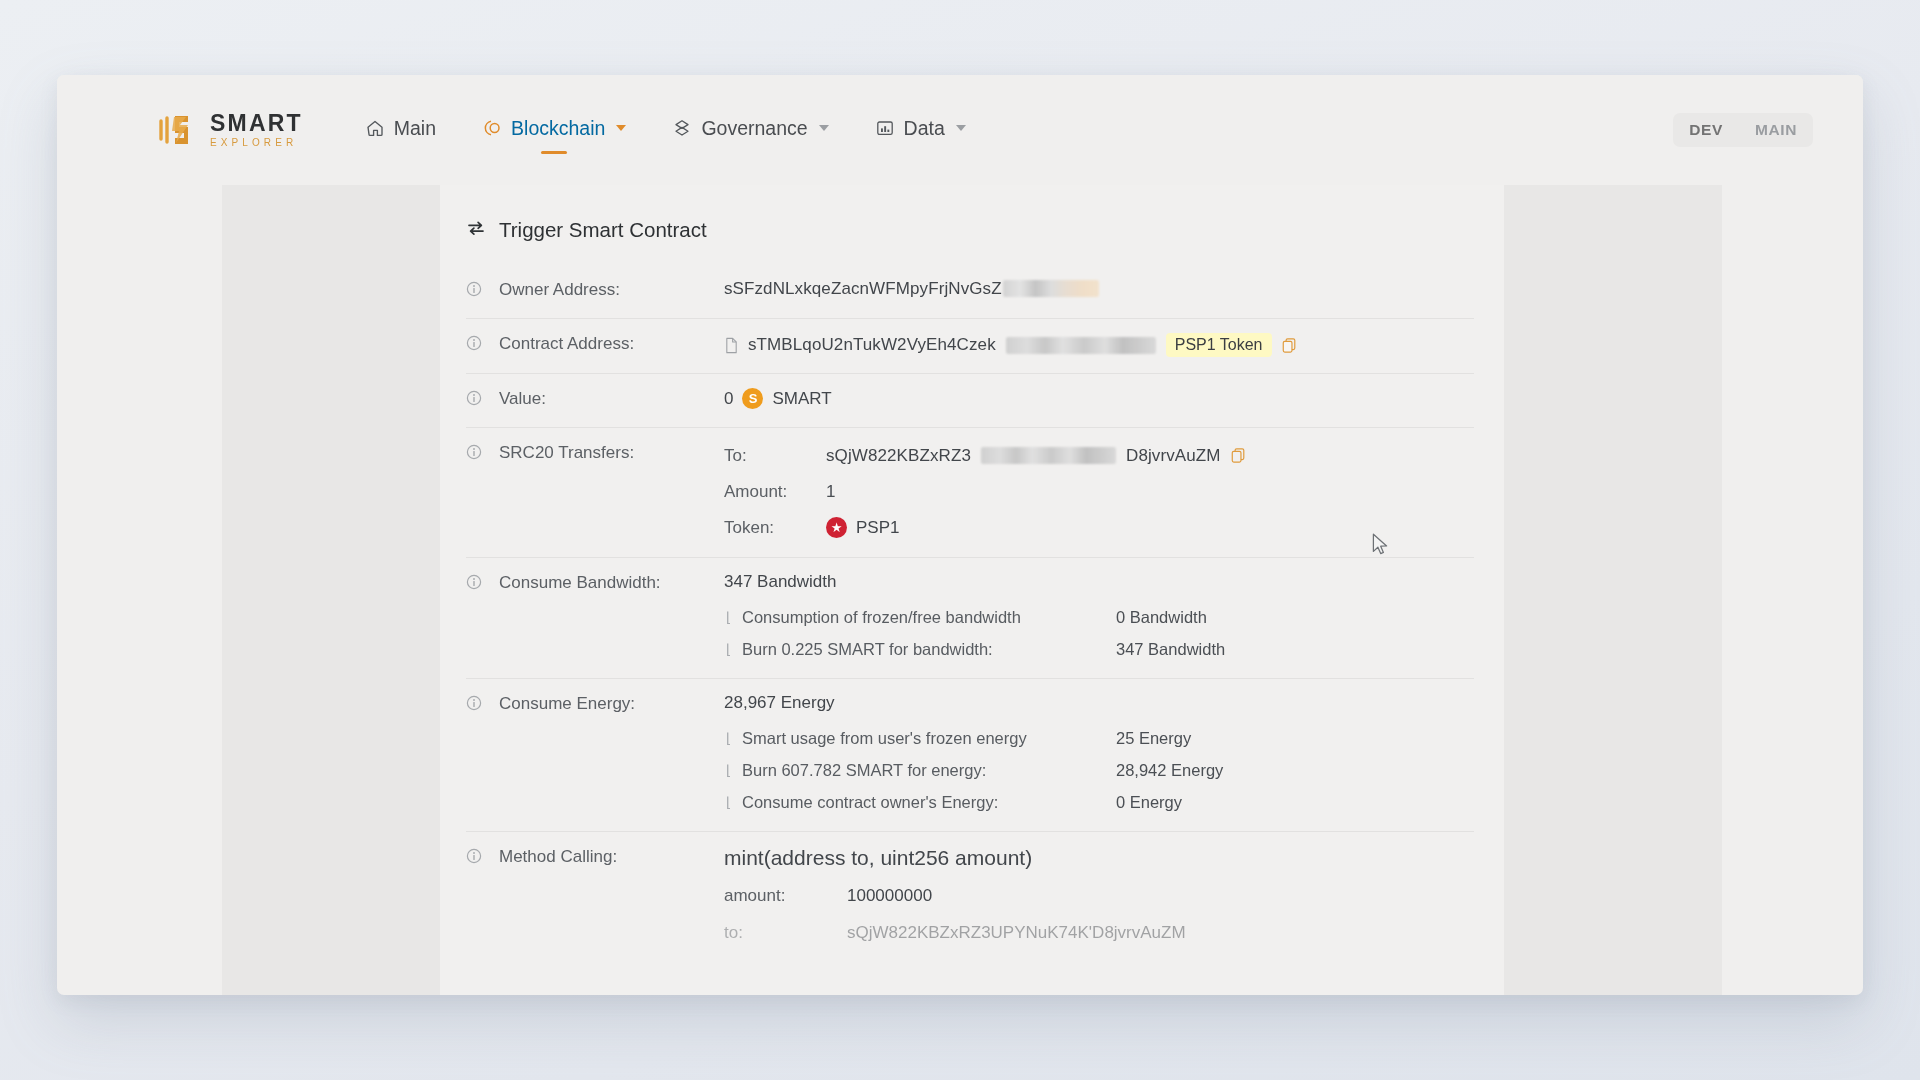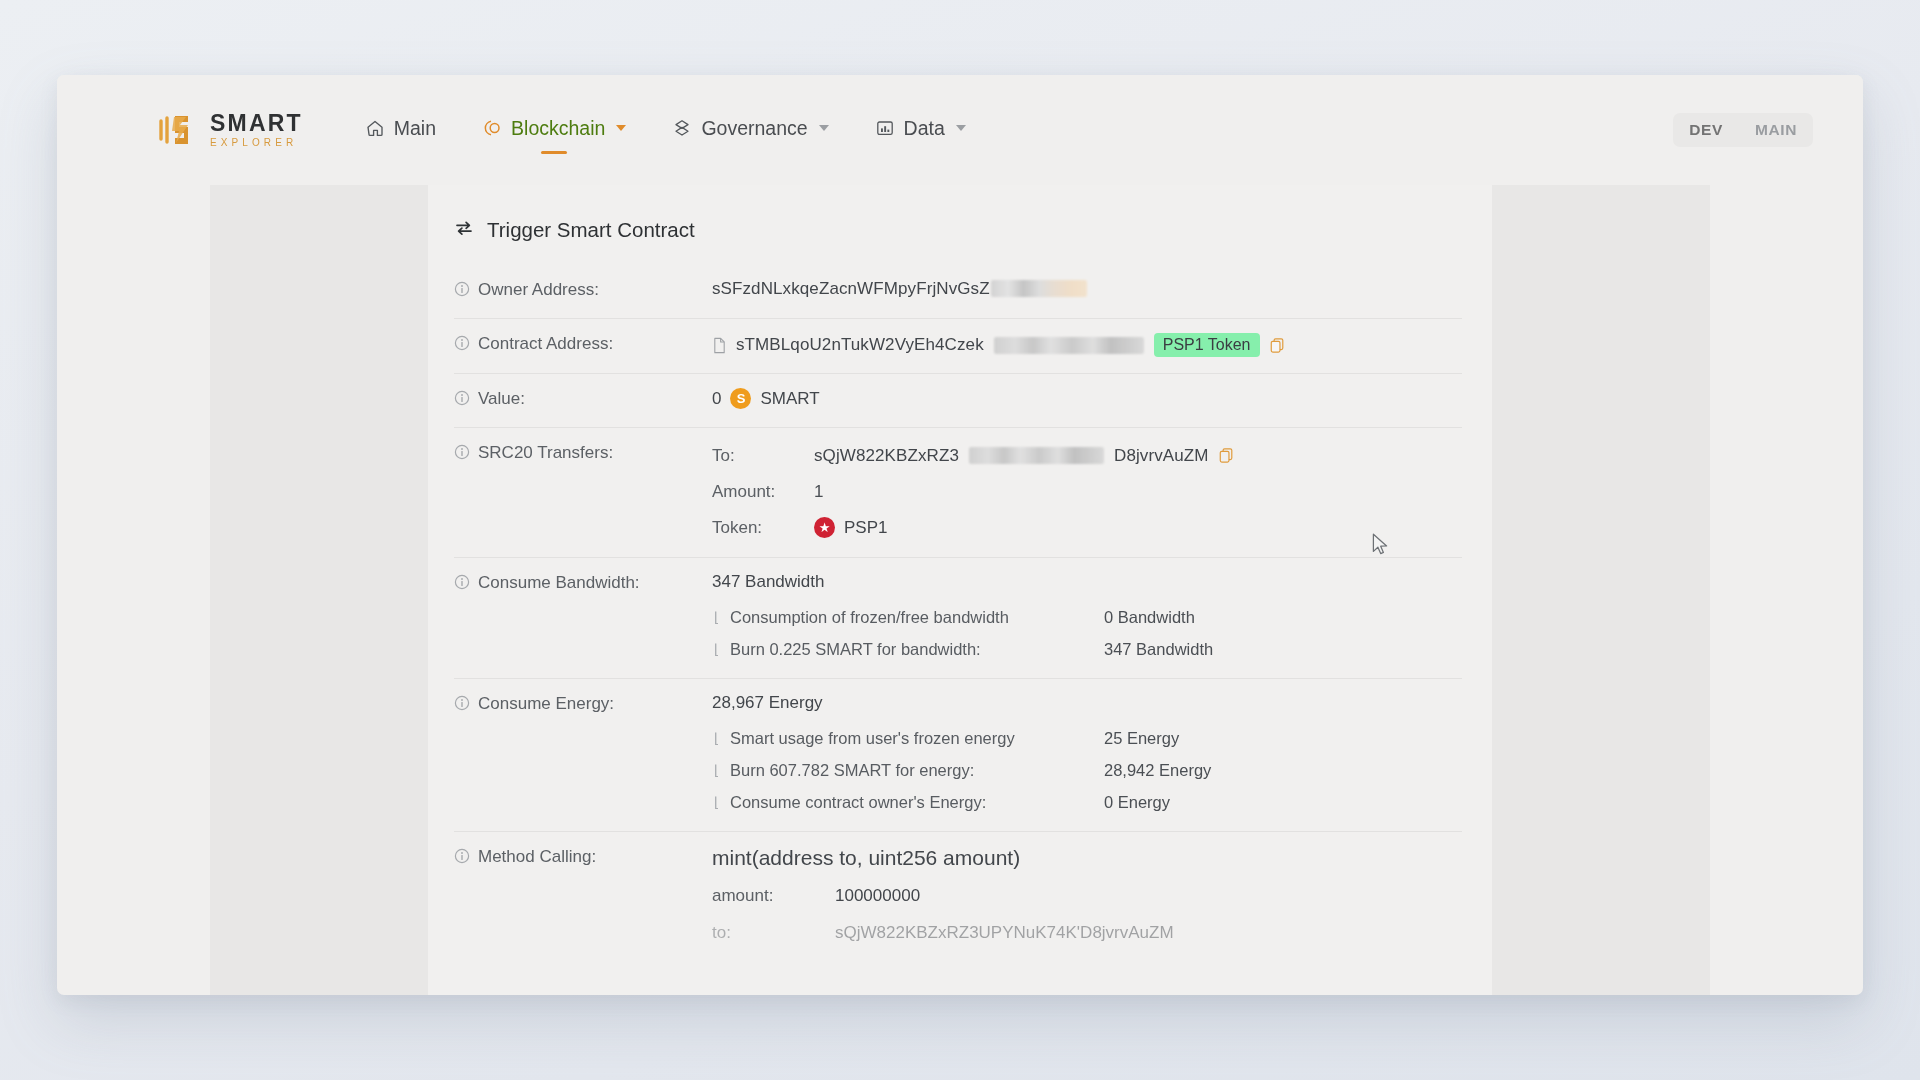--- a/index.html
+++ b/index.html
@@ -77,21 +77,21 @@
     align-items: center;
     gap: 9px;
     font-size: 19.5px;
     color: #4a4d51;
     cursor: pointer;
     position: relative;
     padding: 6px 2px 10px;
     white-space: nowrap;
   }
   .nav-item .nav-ico { display: flex; width: 20px; height: 20px; }
-  .nav-item.active { color: #4d7c0f; }
+  .nav-item.active { color: #0369a1; }
   .nav-item.active .underline {
     position: absolute;
     left: 50%;
     transform: translateX(-50%);
     bottom: -4px;
     width: 26px;
     height: 3px;
     border-radius: 2px;
     background: #e08b2a;
   }
@@ -120,21 +120,21 @@
     padding: 0 16px;
     line-height: 34px;
     color: #9a9da1;
     cursor: pointer;
   }
   .env-opt.on { color: #737373; }
 
   
   .page-body {
     position: absolute;
-    left: 0; top: 110px;
+    left: 12px; top: 110px;
     width: 100%;
     bottom: 0;
     display: flex;
     justify-content: center;
   }
 
   .inner-panel {
     position: relative;
     width: 1500px;
     background: #e8e7e6;
@@ -176,21 +176,21 @@
     padding: 14px 0 16px;
     border-bottom: 1px solid #e2e1e0;
   }
   .row:last-child { border-bottom: none; }
 
   .row-label {
     width: 258px;
     flex: 0 0 258px;
     display: flex;
     align-items: flex-start;
-    gap: 8px;
+    gap: 17px;
     font-size: 17px;
     color: #5c6065;
     padding-top: 1px;
   }
   .info-ico { flex: 0 0 auto; margin-top: 1px; }
 
   .row-value {
     flex: 1;
     font-size: 17px;
     color: #42464b;
@@ -218,21 +218,21 @@
   .redact.w-owner { width: 96px; background:
       linear-gradient(90deg,#d2d2d2 0%,#e3e3e3 18%,#c3c3c3 34%,#dcdcdc 50%,
                       #e8ddd0 66%, #f0dec6 84%, #f3e2cc 100%); }
   .redact.w-contract { width: 150px; }
   .redact.w-from { width: 140px; }
   .redact.w-to { width: 135px; }
 
   .inline-val { display: flex; align-items: center; gap: 9px; flex-wrap: wrap; }
 
   .badge-token {
-    background: #86efac;
+    background: #fef9c3;
     color: #3b3e42;
     font-size: 16px;
     padding: 3px 9px;
     border-radius: 4px;
     white-space: nowrap;
   }
 
   .copy-btn { cursor: pointer; display: inline-flex; flex: 0 0 auto; }
 
   .smart-coin {

